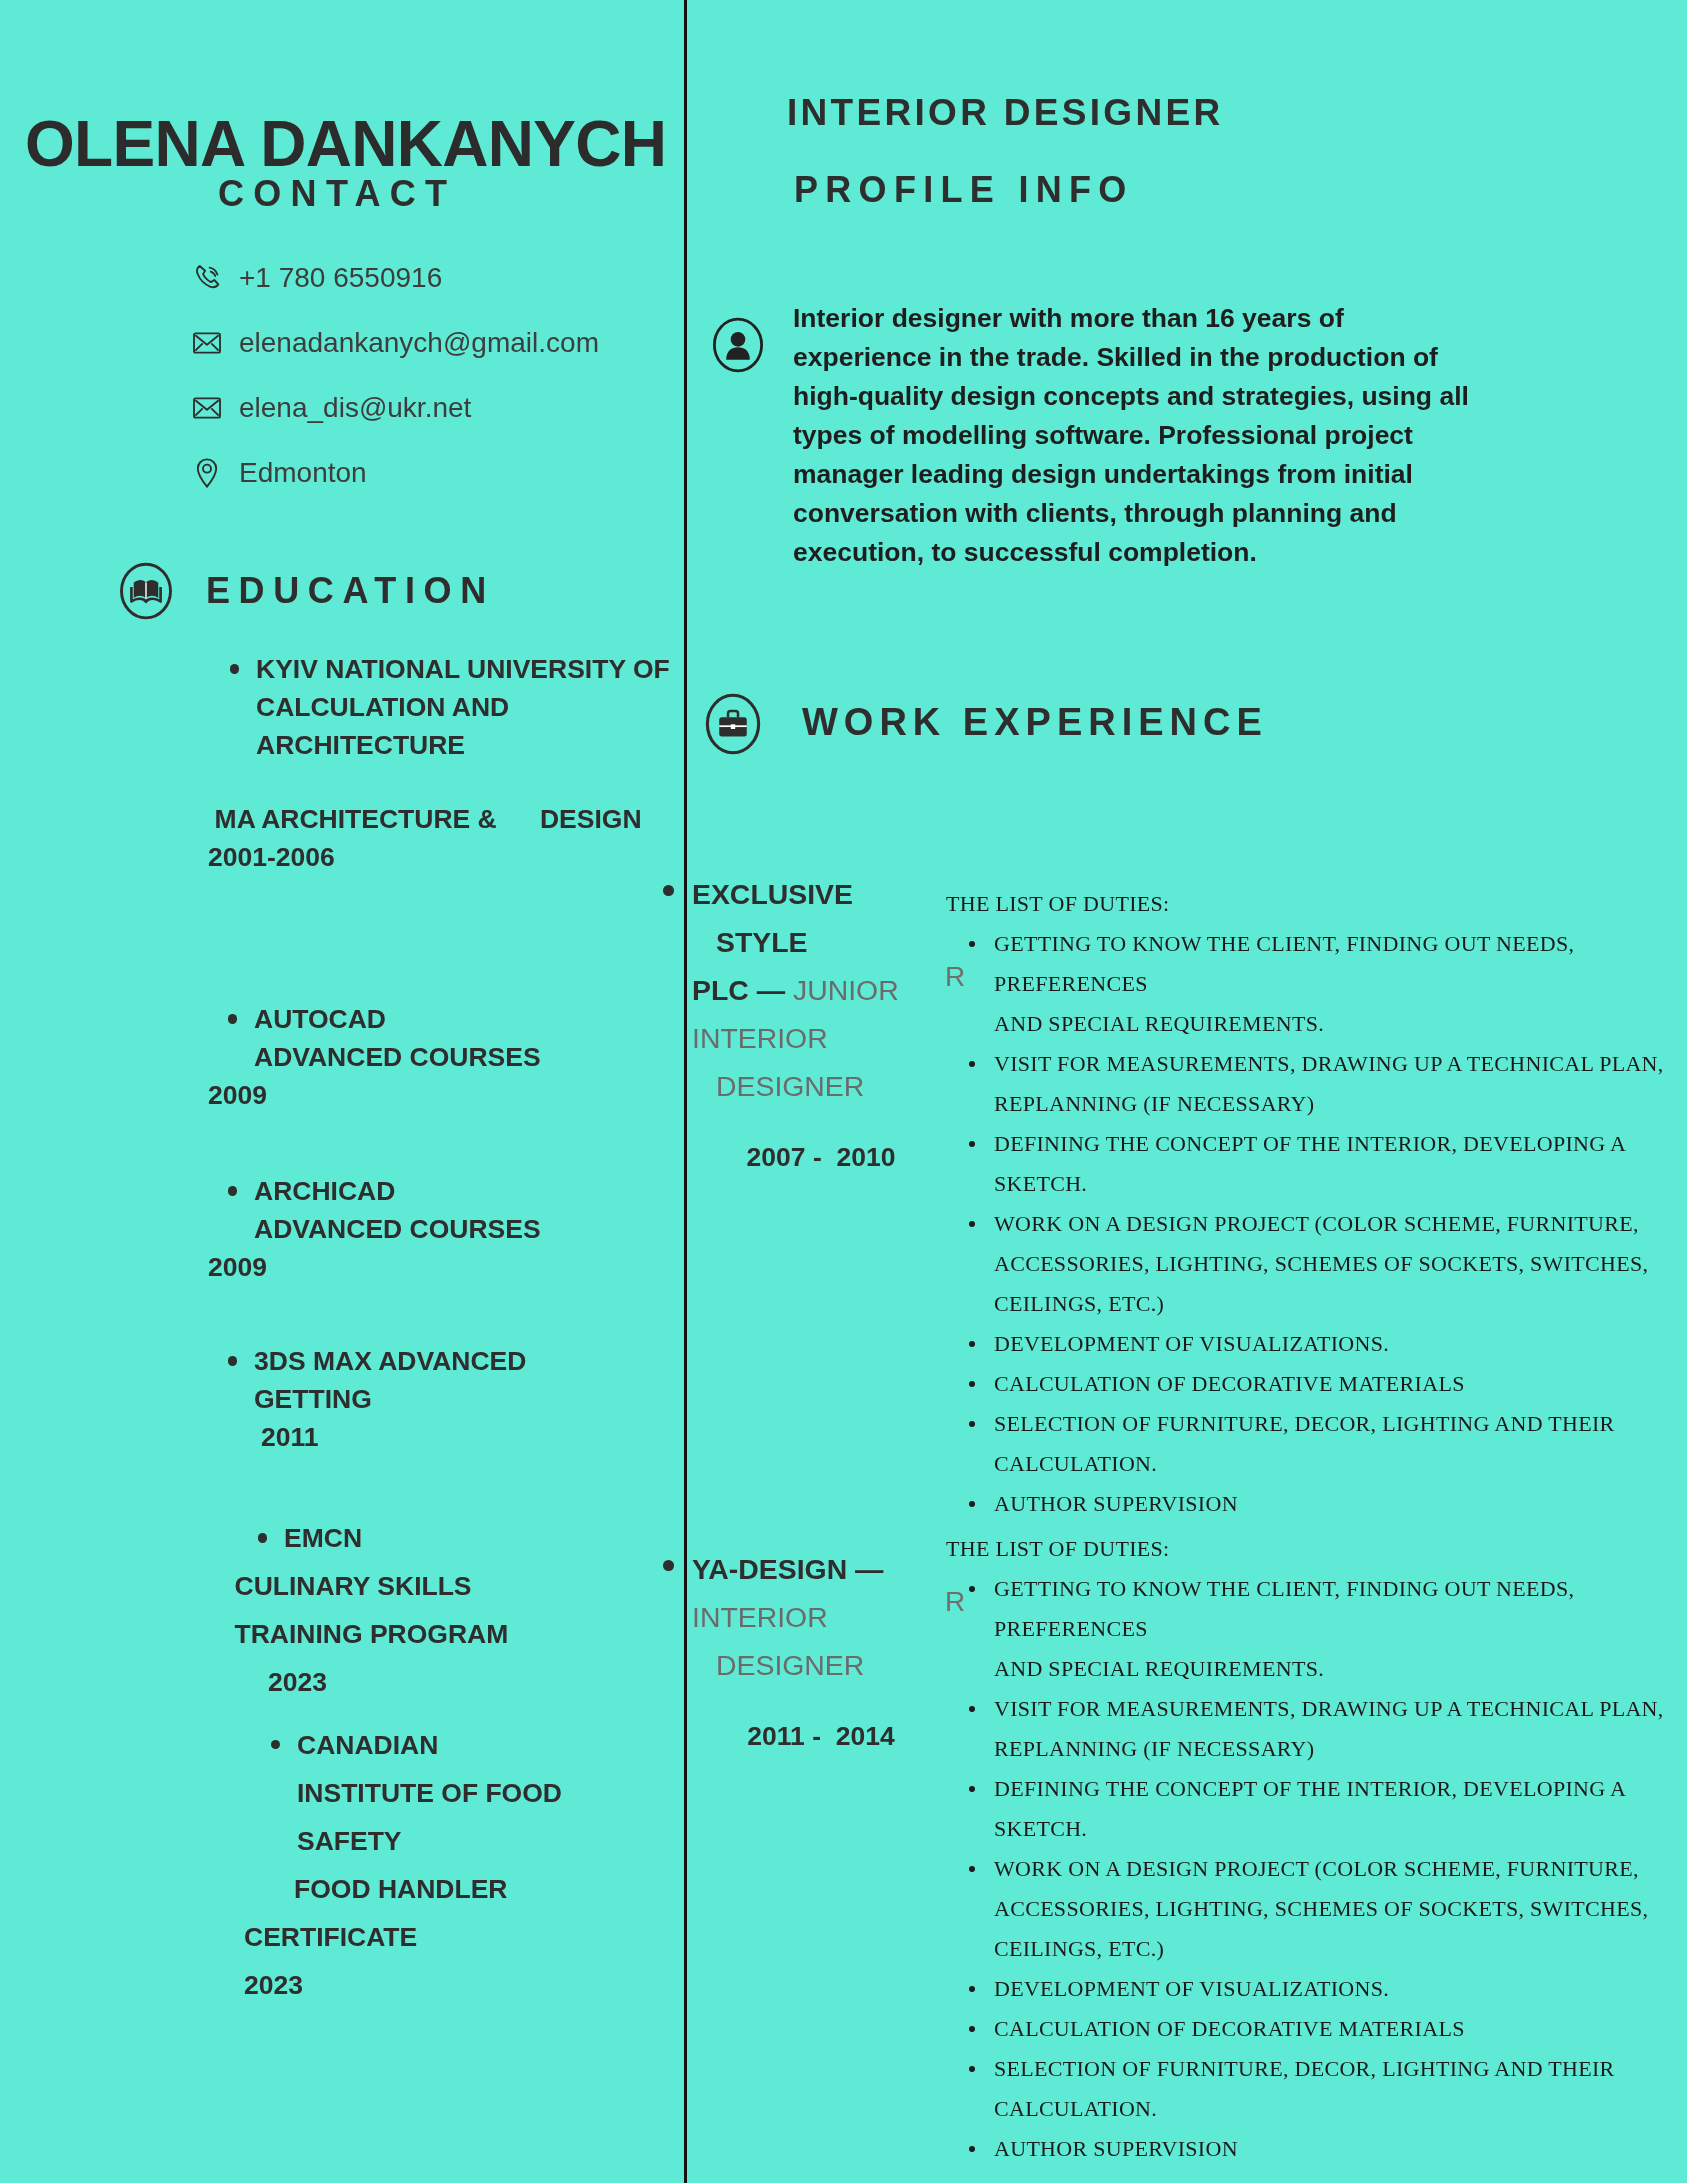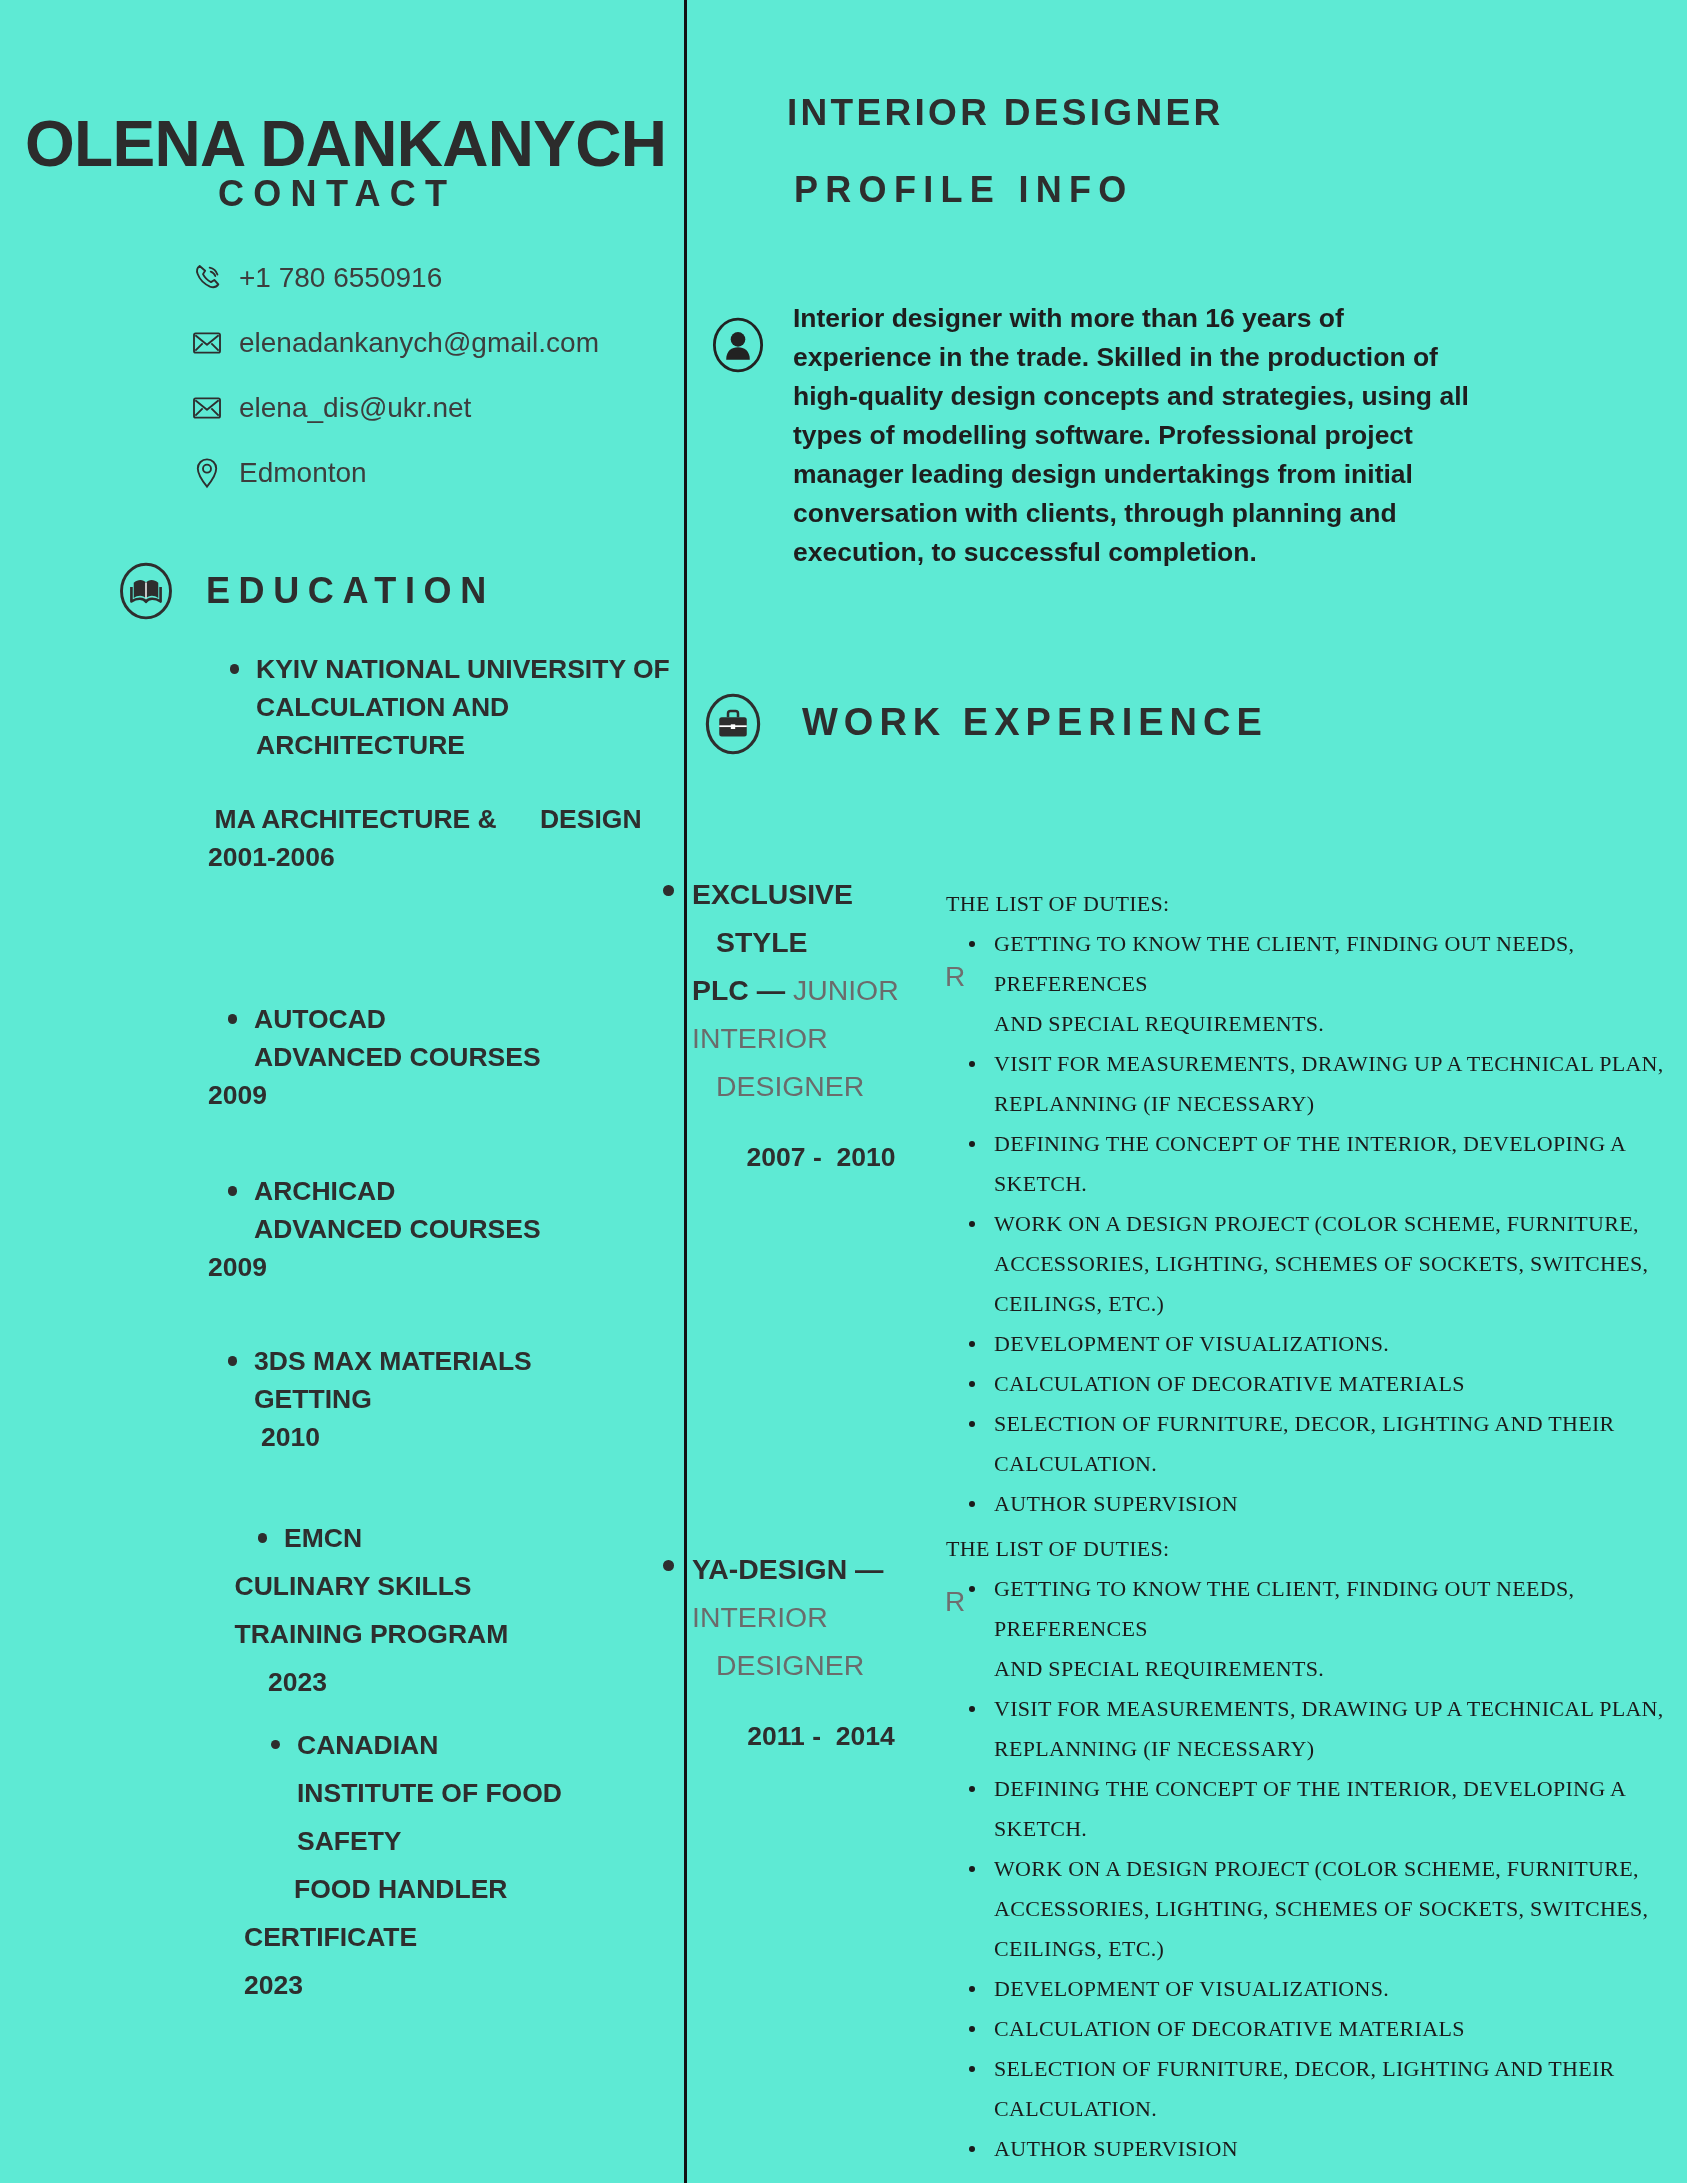--- a/index.html
+++ b/index.html
@@ -155,23 +155,23 @@
           <div class="edu-line" style="padding-left: 46px;"><span class="edu-bullet" style="left: 20px;"></span><span>AUTOCAD</span></div>
           <div class="edu-line" style="padding-left: 46px;"><span>ADVANCED COURSES</span></div>
           <div class="edu-line" style="padding-left: 0px;"><span>2009</span></div>
         </div>
         <div class="edu-item">
           <div class="edu-line" style="padding-left: 46px;"><span class="edu-bullet" style="left: 20px;"></span><span>ARCHICAD</span></div>
           <div class="edu-line" style="padding-left: 46px;"><span>ADVANCED COURSES</span></div>
           <div class="edu-line" style="padding-left: 0px;"><span>2009</span></div>
         </div>
         <div class="edu-item">
-          <div class="edu-line" style="padding-left: 46px;"><span class="edu-bullet" style="left: 20px;"></span><span>3DS MAX MATERIALS</span></div>
+          <div class="edu-line" style="padding-left: 46px;"><span class="edu-bullet" style="left: 20px;"></span><span>3DS MAX ADVANCED</span></div>
           <div class="edu-line" style="padding-left: 46px;"><span>GETTING</span></div>
-          <div class="edu-line" style="padding-left: 53px;"><span>2010</span></div>
+          <div class="edu-line" style="padding-left: 53px;"><span>2011</span></div>
         </div>
         <div class="edu-item">
           <div class="edu-line" style="padding-left: 76px;"><span class="edu-bullet" style="left: 50px;"></span><span>EMCN</span></div>
           <div class="edu-line" style="padding-left: 26.5px;"><span>CULINARY SKILLS</span></div>
           <div class="edu-line" style="padding-left: 26.5px;"><span>TRAINING PROGRAM</span></div>
           <div class="edu-line" style="padding-left: 60px;"><span>2023</span></div>
         </div>
         <div class="edu-item">
           <div class="edu-line" style="padding-left: 89px;"><span class="edu-bullet" style="left: 63px;"></span><span>CANADIAN</span></div>
           <div class="edu-line" style="padding-left: 89px;"><span>INSTITUTE OF FOOD</span></div>

